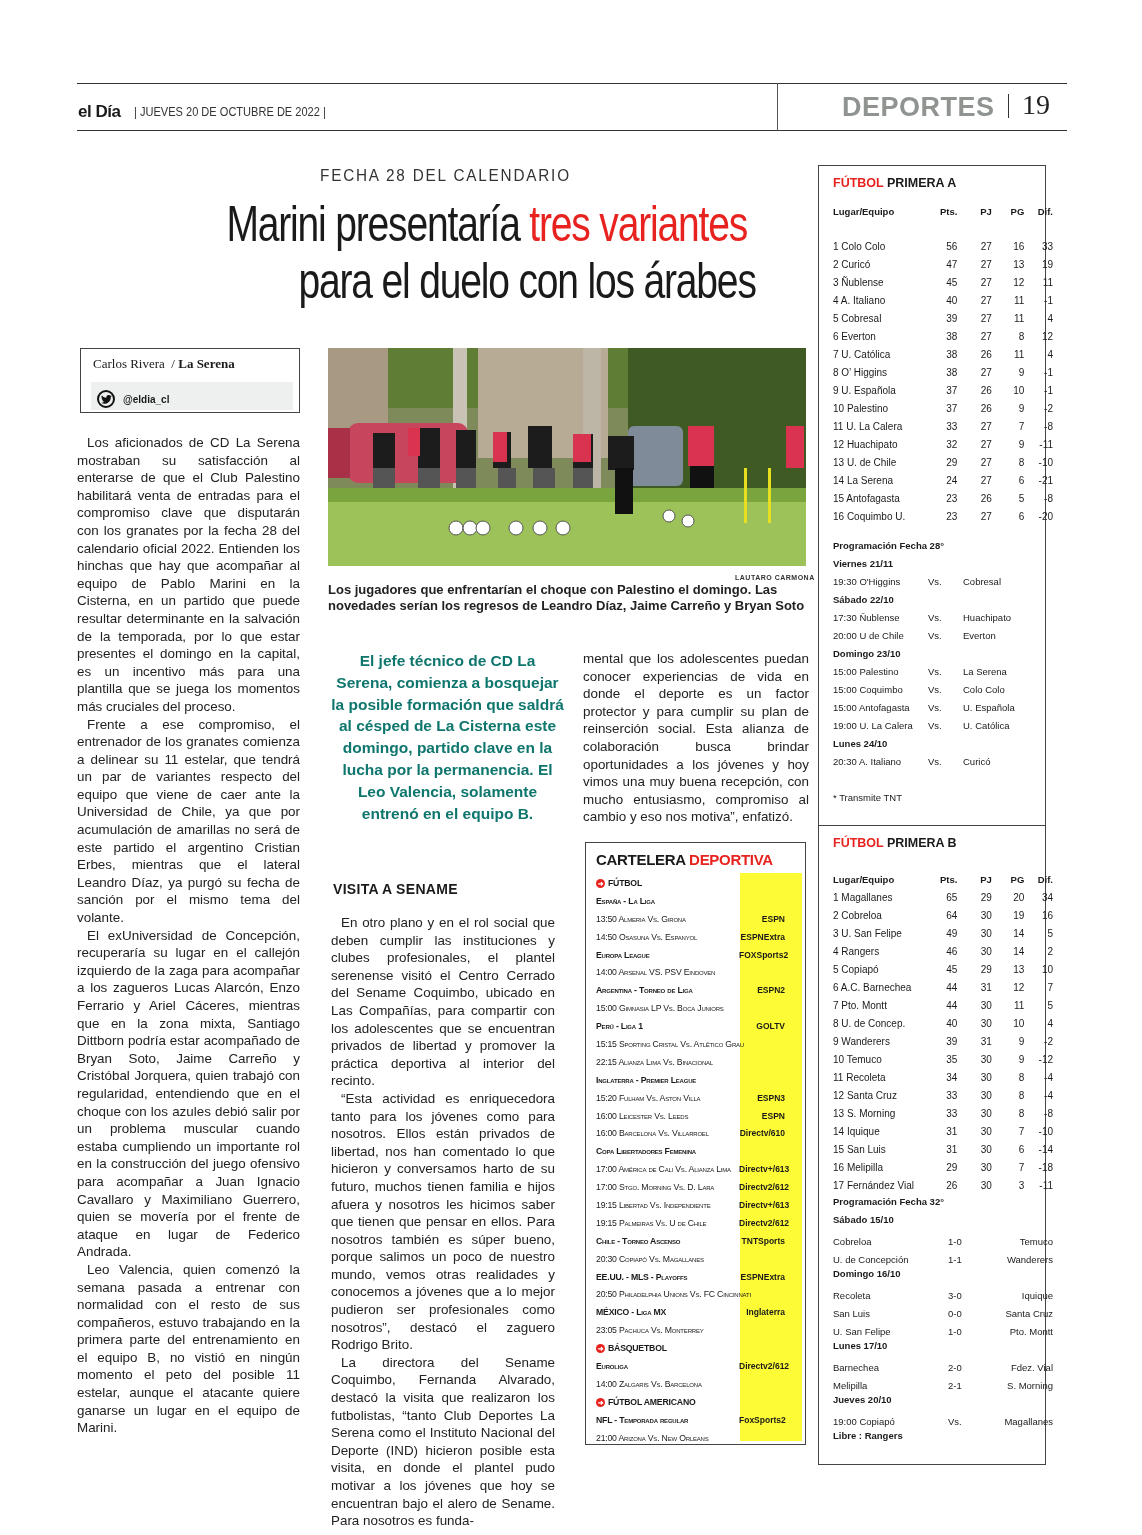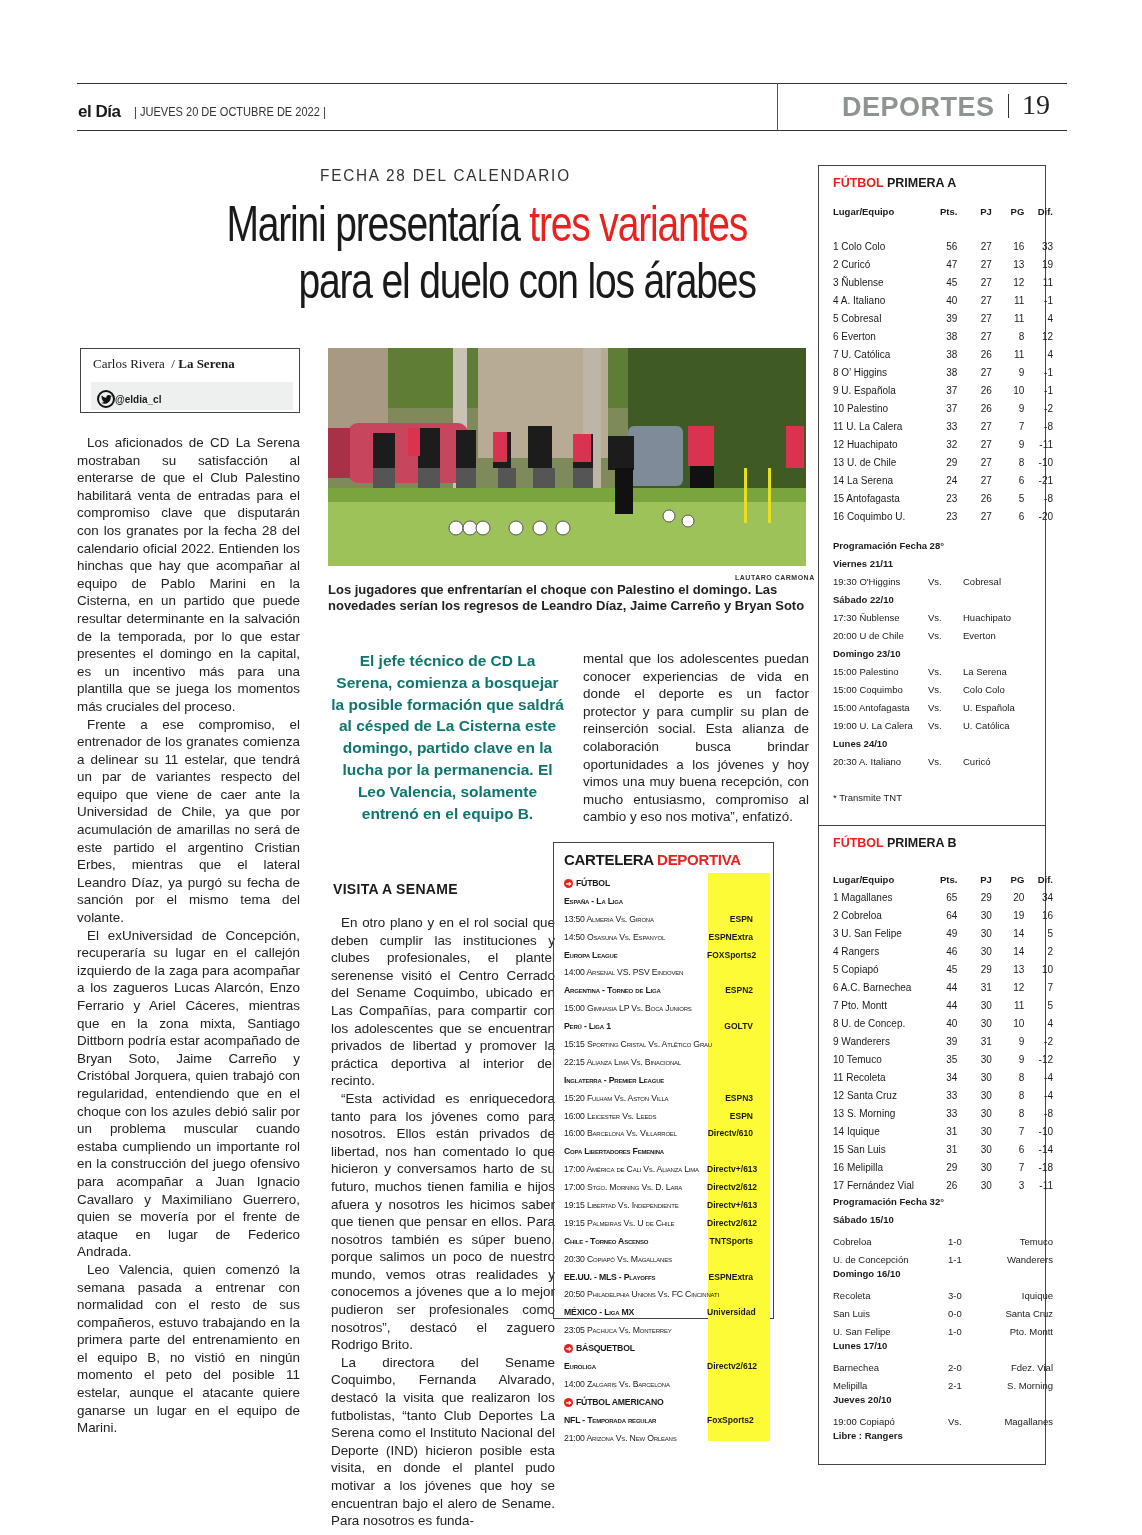--- a/index.html
+++ b/index.html
@@ -13,33 +13,33 @@
 .section{left:842px;top:92px;font-size:27px;font-weight:bold;color:#8f9490;letter-spacing:0.5px}
 .pagenum{left:1022px;top:89px;font-size:28px;font-family:"Liberation Serif",serif;color:#222}
 .pagepipe{left:1008px;top:94px;height:24px;border-left:1.5px solid #333}
 .kicker{left:320px;top:166px;font-size:17px;letter-spacing:2px;color:#333;transform:scaleX(.9);transform-origin:left}
 .headline{left:80px;top:196px;width:740px;text-align:right;font-weight:normal;font-size:50px;line-height:57px;letter-spacing:-1.5px;font-family:"Liberation Sans Narrow","Liberation Sans",sans-serif}
 .headline .hl{transform:scaleX(.78);display:inline-block;white-space:nowrap}
 .red{color:#e8231f}
 .byline{left:80px;top:348px;width:220px;height:65px;border:1.5px solid #444}
 .byline .by1{position:absolute;left:12px;top:7px;font-family:"Liberation Serif",serif;font-size:13px}
 .byline .by1 b{font-weight:bold}
-.byline .by2{position:absolute;left:10px;top:33px;width:202px;height:28px;background:#eef0ef;font-size:10px;padding:6px 0 0 6px;display:flex;align-items:center;}
+.byline .by2{position:absolute;left:10px;top:33px;width:202px;height:28px;background:#eef0ef;font-size:10px;padding:6px 0 0 6px;display:flex;align-items:center;gap:8px}
 .tw{width:18px;height:18px;border-radius:50%;border:2px solid #111;display:inline-flex;align-items:center;justify-content:center;font-size:9px;font-weight:bold}
 .col{font-size:13.4px;line-height:17.6px;text-align:justify;color:#222;font-family:"Liberation Sans",sans-serif}
 .col p{text-indent:10px}
 .col1{left:77px;top:434px;width:223px}
 .photo{left:328px;top:348px;width:478px;height:218px;overflow:hidden;background:#6b8a3c}
 .credit{left:735px;top:574px;font-size:7px;font-weight:bold;color:#333;letter-spacing:.5px}
 .caption{left:328px;top:582px;width:490px;font-size:13px;line-height:16px;font-weight:bold;color:#222}
 .deck{left:330px;top:650px;width:235px;text-align:center;font-weight:bold;font-size:15.5px;line-height:21.8px;color:#0f766e}
 .subhead{left:333px;top:881px;font-size:14px;font-weight:bold;letter-spacing:.3px}
 .col2{left:331px;top:914px;width:224px}
 .col3{left:583px;top:650px;width:226px}
-.cartelera{left:553px;top:842px;width:221px;height:477px;border:1.5px solid #444}
+.cartelera{left:585px;top:842px;width:221px;height:603px;border:1.5px solid #444}
 .cart-title{position:absolute;left:10px;top:8px;font-size:15px;font-weight:bold;letter-spacing:-.3px}
 .yellow{position:absolute;left:154px;top:30px;width:62px;height:568px;background:#fdfb35}
 .cart-rows{position:absolute;left:10px;top:31px;width:205px}
 .crow{height:17.9px;font-size:8.7px;display:flex;justify-content:space-between;align-items:center;position:relative;white-space:nowrap}
 .crow .l{font-variant:small-caps;letter-spacing:-.2px}
 .crow.hd .l{font-weight:bold}
 .crow .r{font-weight:bold;width:62px;text-align:right;padding-right:16px;font-size:8.5px}
 .crow.sp .l{font-weight:bold}
 .arrow{display:inline-block;width:9px;height:9px;border-radius:50%;background:#e8231f;color:#fff;font-size:7px;line-height:9px;text-align:center;margin-right:3px}
 .sbox{position:absolute;left:818px;width:228px;border:1.5px solid #444;background:#fff}
@@ -265,21 +265,21 @@
       <div class="crow hd">
         <span class="l">EE.UU. - MLS - Playoffs</span>
         <span class="r">ESPNExtra</span>
       </div>
       <div class="crow ">
         <span class="l">20:50  Philadelphia Unions Vs. FC Cincinnati</span>
         <span class="r"></span>
       </div>
       <div class="crow hd">
         <span class="l">MÉXICO - Liga MX</span>
-        <span class="r">Universidad</span>
+        <span class="r">Inglaterra</span>
       </div>
       <div class="crow ">
         <span class="l">23:05 Pachuca Vs. Monterrey</span>
         <span class="r"></span>
       </div>
       <div class="crow sp">
         <span class="l"><span class="arrow">➜</span>BÁSQUETBOL</span>
         <span class="r"></span>
       </div>
       <div class="crow hd">

